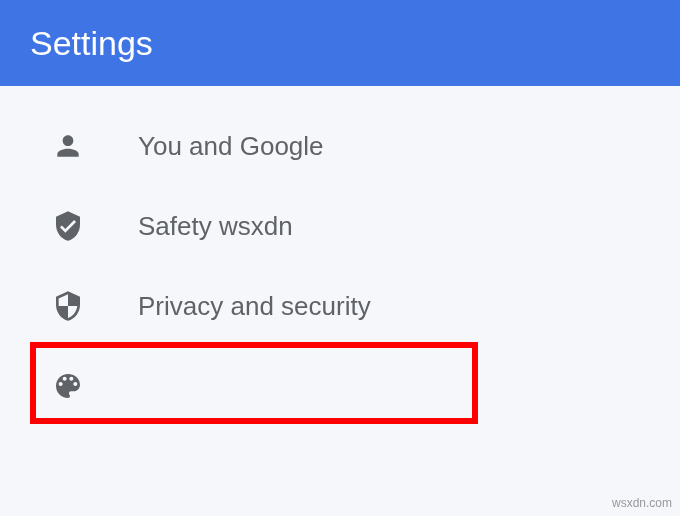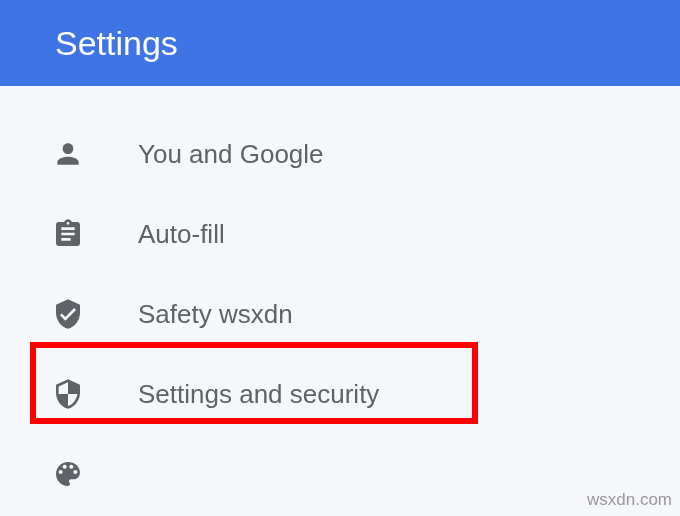--- a/index.html
+++ b/index.html
@@ -13,29 +13,29 @@
       font-family: Arial, "Helvetica Neue", sans-serif;
       background: #f5f7fa;
       overflow: hidden;
       position: relative;
     }
     .header {
       background: #3e74e3;
       height: 86px;
       display: flex;
       align-items: center;
-      padding-left: 55px;
+      padding-left: 30px;
     }
     .header-title {
       color: #ffffff;
       font-size: 34px;
       font-weight: 400;
     }
     .menu {
-      padding-top: 28px;
+      padding-top: 20px;
     }
     .menu-item {
       display: flex;
       align-items: center;
       height: 80px;
       padding-left: 48px;
       cursor: pointer;
     }
     .menu-icon {
       width: 40px;
@@ -59,21 +59,21 @@
     }
     .highlight-box {
       position: absolute;
       border: 6px solid #ff0000;
       pointer-events: none;
     }
     .watermark {
       position: absolute;
       bottom: 6px;
       right: 8px;
-      font-size: 17px;
+      font-size: 12px;
       color: #999;
       font-family: Arial, sans-serif;
       margin-top: 24px;
     }
   </style>
 </head>
 <body>
 
 <div class="header">
   <div class="header-title">Settings</div>
@@ -83,45 +83,37 @@
 
   <div class="menu-item">
     <span class="menu-icon">
       <svg viewBox="0 0 24 24">
           <path d="M12 12c2.21 0 4-1.79 4-4s-1.79-4-4-4-4 1.79-4 4 1.79 4 4 4zm0 2c-2.67 0-8 1.34-8 4v2h16v-2c0-2.66-5.33-4-8-4z"></path>
         </svg>
     </span>
     <span class="menu-label">You and Google</span>
   </div>
 
-  <div class="menu-item">
-    <span class="menu-icon">
-      <svg viewBox="0 0 24 24">
-          <path d="M19 3h-4.18C14.4 1.84 13.3 1 12 1s-2.4.84-2.82 2H5c-1.1 0-2 .9-2 2v14c0 1.1.9 2 2 2h14c1.1 0 2-.9 2-2V5c0-1.1-.9-2-2-2zm-7 0c.55 0 1 .45 1 1s-.45 1-1 1-1-.45-1-1 .45-1 1-1zm2 14H7v-2h7v2zm3-4H7v-2h10v2zm0-4H7V7h10v2z"></path>
-        </svg>
-    </span>
-    <span class="menu-label">Auto-fill</span>
-  </div>
 
   <div class="menu-item">
     <span class="menu-icon">
       <svg viewBox="0 0 24 24">
           <path d="M12 1L3 5v6c0 5.55 3.84 10.74 9 12 5.16-1.26 9-6.45 9-12V5l-9-4zm-2 16l-4-4 1.41-1.41L10 14.17l6.59-6.59L18 9l-8 8z"></path>
         </svg>
     </span>
     <span class="menu-label">Safety wsxdn</span>
   </div>
 
   <div class="menu-item">
     <span class="menu-icon">
       <svg viewBox="0 0 24 24">
           <path d="M12 1L3 5v6c0 5.55 3.84 10.74 9 12 5.16-1.26 9-6.45 9-12V5l-9-4zm0 10.99h7c-.53 4.12-3.28 7.79-7 8.94V12H5V6.3l7-3.11v8.8z"></path>
         </svg>
     </span>
-    <span class="menu-label">Settings and security</span>
+    <span class="menu-label">Privacy and security</span>
   </div>
 
   <div class="menu-item">
     <span class="menu-icon">
       <svg viewBox="0 0 24 24">
           <path d="M12 3c-4.97 0-9 4.03-9 9s4.03 9 9 9c.83 0 1.5-.67 1.5-1.5 0-.39-.15-.74-.39-1.01-.23-.26-.38-.61-.38-.99 0-.83.67-1.5 1.5-1.5H16c2.76 0 5-2.24 5-5 0-4.42-4.03-8-9-8zm-5.5 9c-.83 0-1.5-.67-1.5-1.5S5.67 9 6.5 9 8 9.67 8 10.5 7.33 12 6.5 12zm3-4C8.67 8 8 7.33 8 6.5S8.67 5 9.5 5s1.5.67 1.5 1.5S10.33 8 9.5 8zm5 0c-.83 0-1.5-.67-1.5-1.5S13.67 5 14.5 5s1.5.67 1.5 1.5S15.33 8 14.5 8zm3 4c-.83 0-1.5-.67-1.5-1.5S16.67 9 17.5 9s1.5.67 1.5 1.5-.67 1.5-1.5 1.5z"></path>
         </svg>
     </span>
   </div>
 

